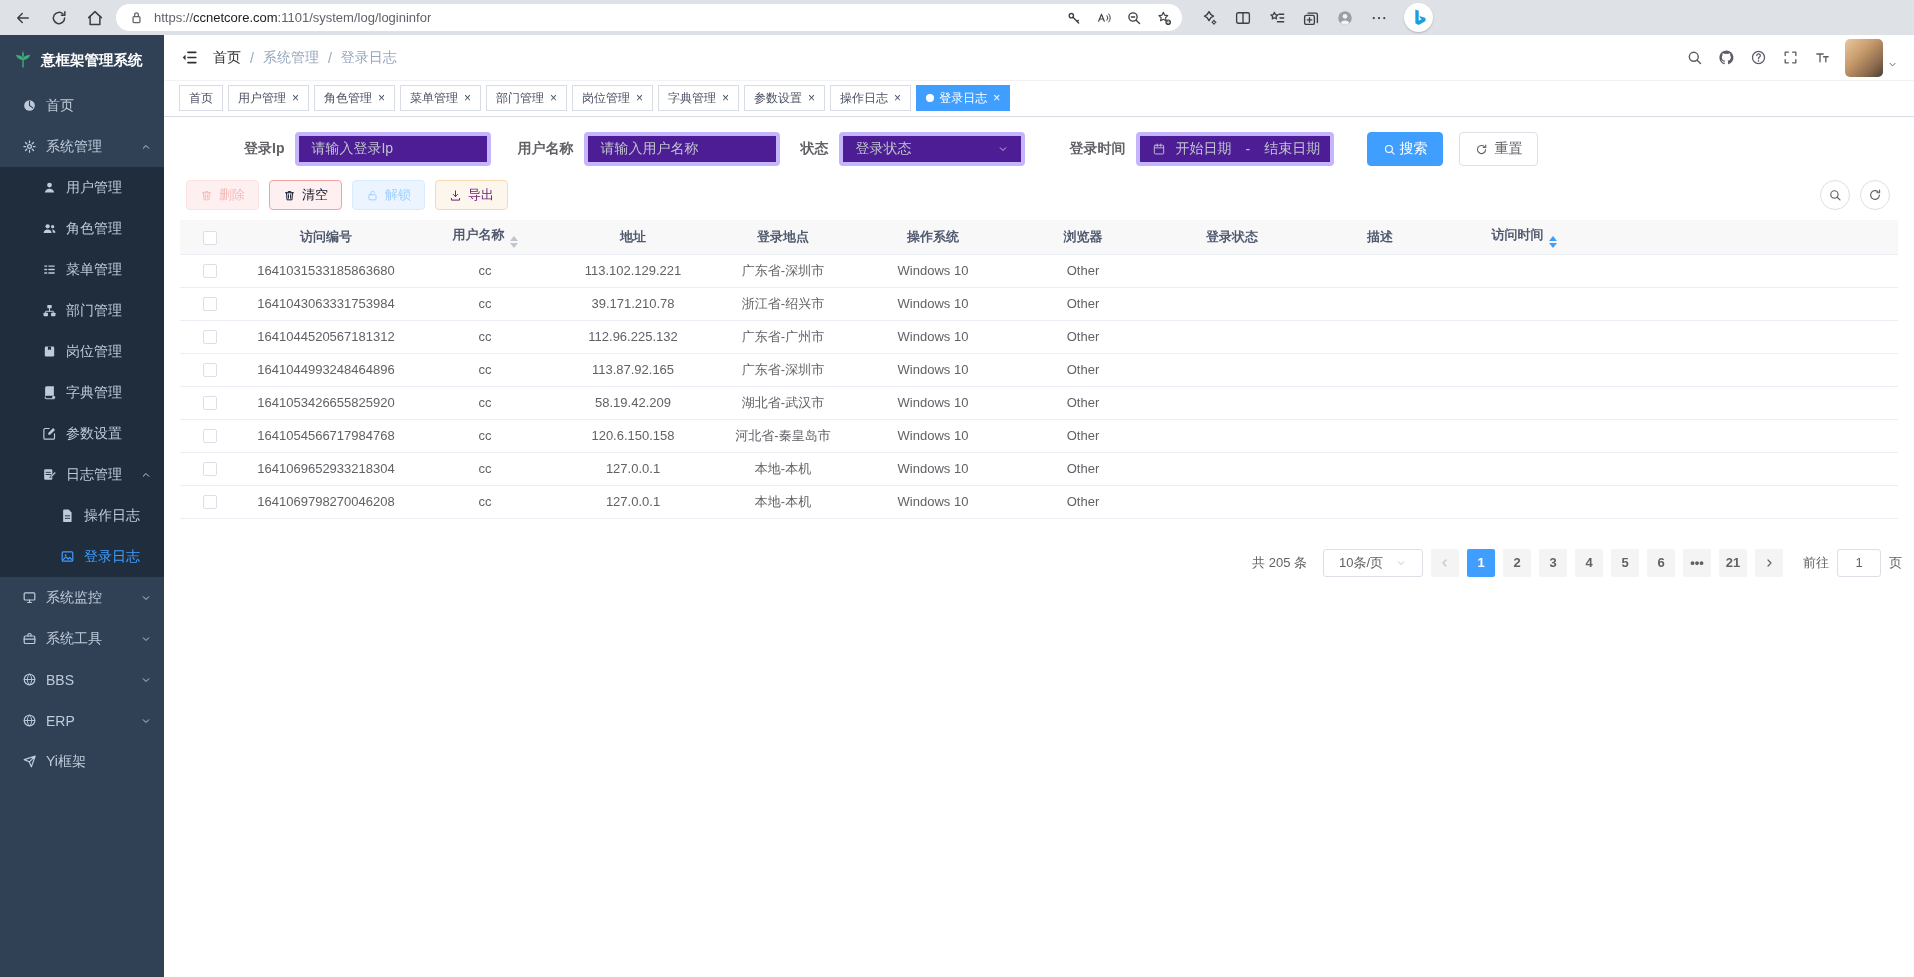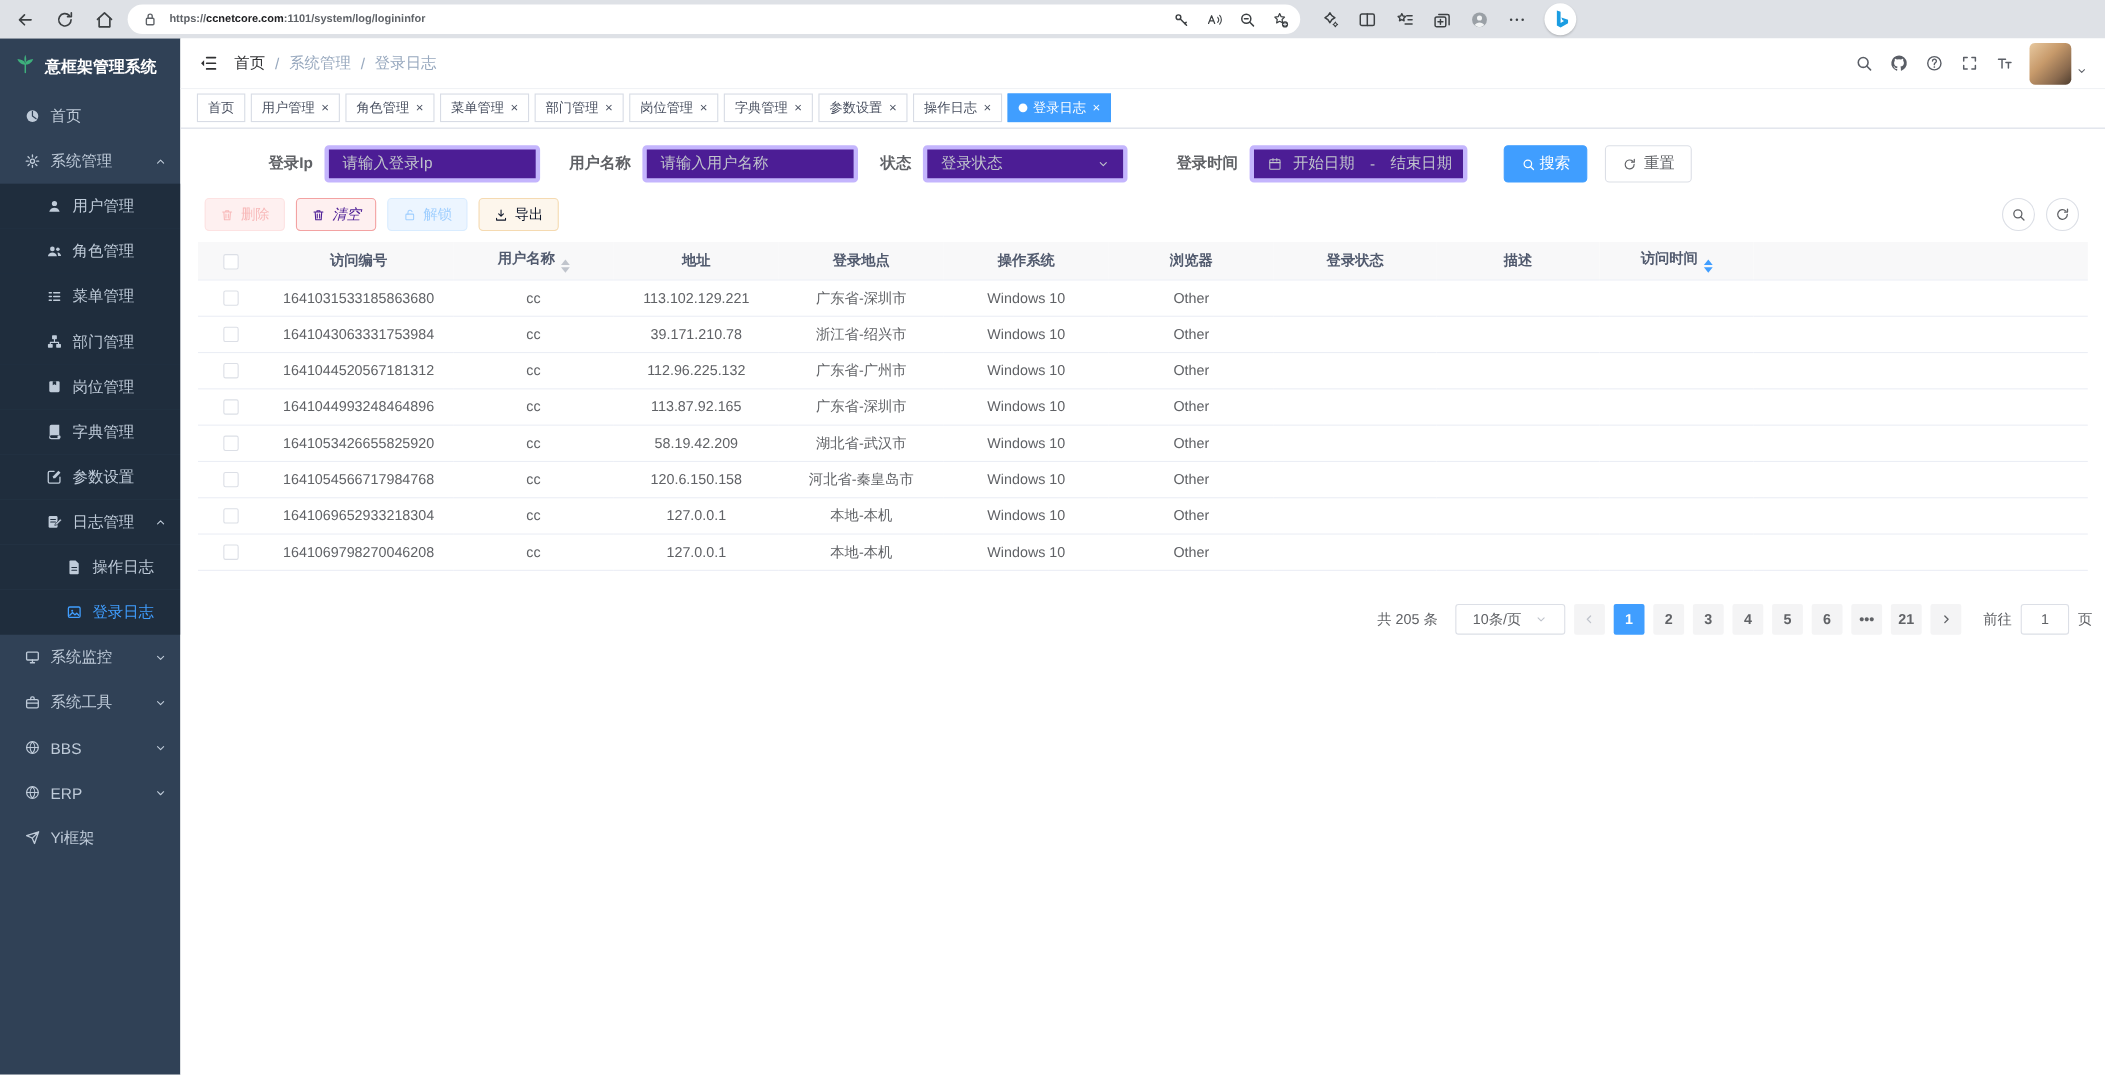--- a/index.html
+++ b/index.html
@@ -5,21 +5,21 @@
   * { margin:0; padding:0; box-sizing:border-box; }
   html,body { width:1914px; height:977px; overflow:hidden;
     font-family:"Liberation Sans","DejaVu Sans",sans-serif; background:#fff; }
 
   
   .browser-bar{height:35px;background:#dee1e6;display:flex;align-items:center;padding:0 8px;}
   .nav-icons{display:flex;align-items:center;gap:6px;color:#3c4043;}
   .cicon{width:30px;height:28px;display:flex;align-items:center;justify-content:center;color:#3c4043;cursor:pointer;border-radius:4px;}
   .omnibox{width:1066px;height:27px;background:#fff;border-radius:14px;margin-left:6px;display:flex;align-items:center;padding:0 4px 0 10px;}
   .omni-lock{display:flex;align-items:center;color:#5f6368;margin-right:8px;}
-  .omni-url{font-size:10px;color:#5f6368;white-space:nowrap;overflow:hidden;font-weight:bold;}
+  .omni-url{font-size:13px;color:#5f6368;white-space:nowrap;overflow:hidden;}
   .u-host{color:#202124;}
   .omni-right{margin-left:auto;display:flex;align-items:center;gap:2px;color:#5f6368;}
   .omni-right .cicon{width:28px;height:24px;}
   .chrome-right{display:flex;align-items:center;gap:4px;margin-left:12px;color:#3c4043;}
   .bing-btn{width:29px;height:29px;border-radius:50%;background:#fff;display:flex;align-items:center;justify-content:center;margin-left:6px;box-shadow:0 1px 2px rgba(0,0,0,.2);cursor:pointer;}
 
   
   .app{display:flex;height:942px;}
   .sidebar{width:164px;flex-shrink:0;background:#304156;color:#bfcbd9;font-size:14px;overflow:hidden;}
   .logo-row{height:50px;display:flex;align-items:center;gap:8px;padding:0 13px;color:#fff;font-weight:bold;font-size:14.5px;white-space:nowrap;}
@@ -58,23 +58,23 @@
   .sel-caret{margin-left:auto;color:#c0c4cc;display:flex;}
   .date-sep{margin:0 14px;color:#c0c4cc;}
   .cal{display:flex;align-items:center;color:#c0c4cc;margin-right:9px;}
   .btn-search{height:34px;padding:0 15px;background:#409eff;border:1px solid #409eff;border-radius:4px;color:#fff;font-size:14px;display:flex;align-items:center;gap:3px;cursor:pointer;margin-left:33px;white-space:nowrap;}
   .btn-reset{height:34px;padding:0 15px;background:#fff;border:1px solid #dcdfe6;border-radius:4px;color:#606266;font-size:14px;display:flex;align-items:center;gap:6px;cursor:pointer;margin-left:16px;white-space:nowrap;}
 
   
   .btnrow{display:flex;align-items:center;gap:10px;padding:12px 24px 10px 22px;}
   .btn{height:30px;padding:0 13px;border-radius:4px;font-size:13px;display:flex;align-items:center;gap:6px;border:1px solid;cursor:pointer;white-space:nowrap;}
   .btn-danger-disabled{background:#fef0f0;border-color:#fde2e2;color:#f8b9b9;cursor:not-allowed;}
-  .btn-danger{background:#fef0f0;border-color:#f3a2a2;color:#4c1d95;font-style:italic;}
+  .btn-danger{background:#fef0f0;border-color:#f3a2a2;color:#0f172a;}
   .btn-primary-disabled{background:#ecf5ff;border-color:#d9ecff;color:#a0cfff;cursor:not-allowed;}
-  .btn-warning{background:#fdf6ec;border-color:#f5dab1;color:#0f172a;}
+  .btn-warning{background:#fdf6ec;border-color:#f5dab1;color:#701a75;}
   .circle-btns{margin-left:auto;display:flex;gap:10px;}
   .circle-btn{width:30px;height:30px;border:1px solid #dcdfe6;border-radius:50%;background:#fff;display:flex;align-items:center;justify-content:center;color:#606266;cursor:pointer;}
 
   
   .table-wrap{padding:0 16px;}
   table{width:100%;border-collapse:collapse;table-layout:fixed;font-size:13px;color:#606266;}
   thead th{height:34px;font-weight:bold;color:#515a6e;background:#f8f8f9;border-bottom:1px solid #ebeef5;white-space:nowrap;}
   tbody td{height:33px;border-bottom:1px solid #ebeef5;text-align:center;white-space:nowrap;overflow:hidden;}
   .cbx{width:14px;height:14px;border:1px solid #dcdfe6;border-radius:2px;background:#fff;display:inline-block;vertical-align:middle;cursor:pointer;}
   .sorts{display:inline-flex;flex-direction:column;gap:2px;margin-left:5px;vertical-align:-2px;}

